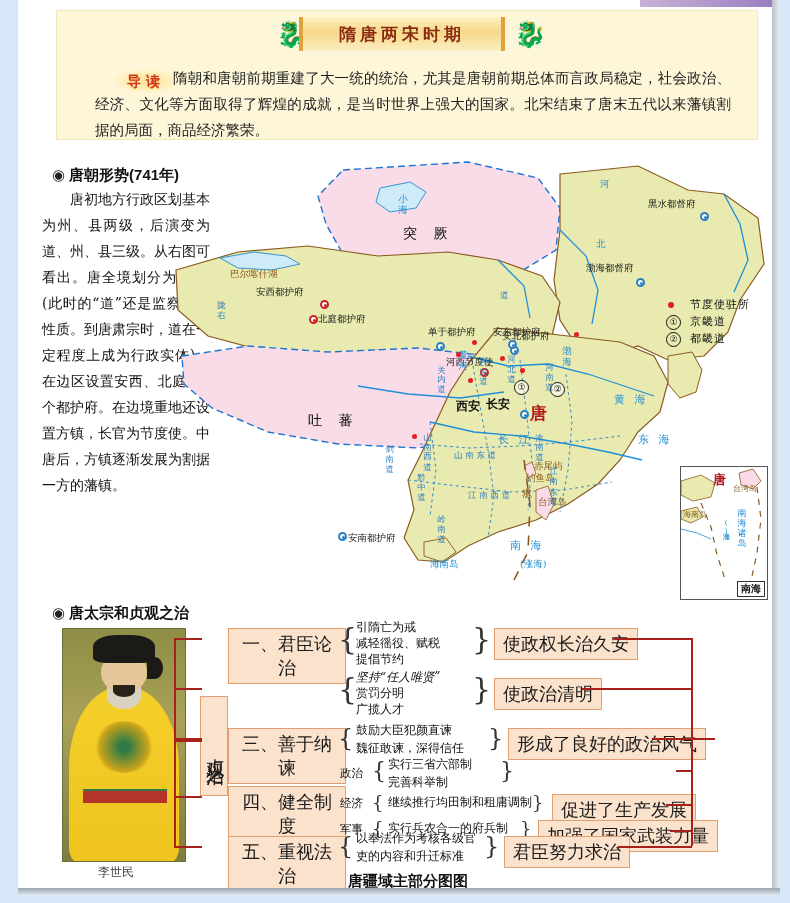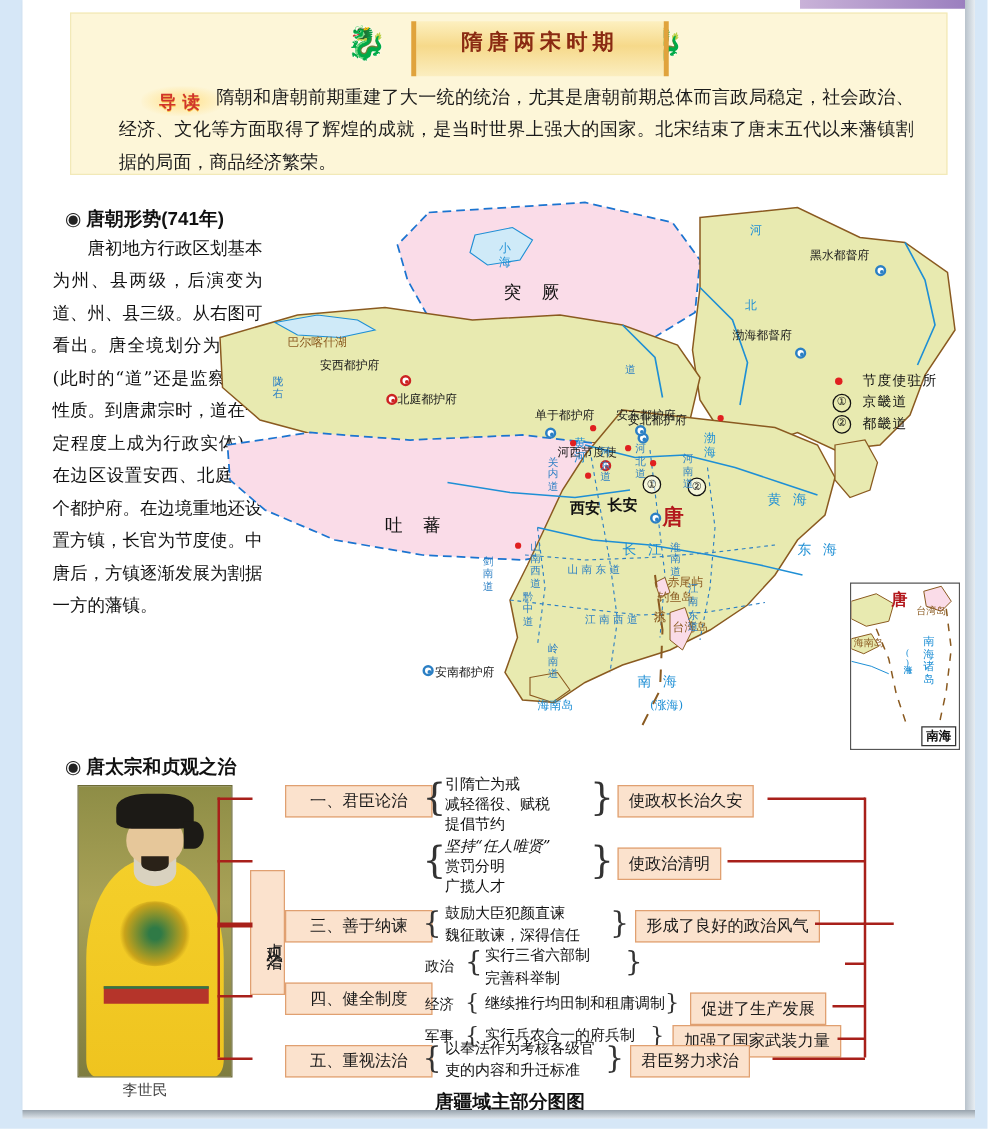--- a/index.html
+++ b/index.html
@@ -14,21 +14,21 @@
         background:linear-gradient(to right,#b9c3cc,#e7edf2);}
   .bottomedge{position:absolute;left:18px;top:888px;width:762px;height:7px;
         background:linear-gradient(to bottom,#98a3ad,#dfe6ec);}
   .topstrip{position:absolute;left:640px;top:0;width:132px;height:7px;
         background:linear-gradient(to right,#c9b2d8,#9b7fbf);}
 
   
   .hdrbox{position:absolute;left:38px;top:10px;width:700px;height:128px;
      background:#fdf6d8;border:1px solid #f2e9b8;}
   .banner{position:absolute;left:210px;top:4px;width:290px;height:38px;}
-  .banner .scroll{position:absolute;left:62px;top:2px;width:198px;height:44px;
+  .banner .scroll{position:absolute;left:32px;top:2px;width:198px;height:34px;
      background:linear-gradient(to bottom,#fdf0c0,#f6d98a 45%,#fbeec0);
      border-left:4px solid #e0a33c;border-right:4px solid #e0a33c;}
   .banner .scroll span{display:block;text-align:center;line-height:34px;
      font-size:17px;font-weight:bold;color:#8a2a12;letter-spacing:4px;
      font-family:"DejaVu Serif","Liberation Serif",serif;}
   .dragon{position:absolute;top:0;width:52px;height:38px;color:#e8b53d;
      font-size:26px;line-height:38px;text-align:center;text-shadow:0 0 2px #fff;}
   .dragon.l{left:0;} .dragon.r{right:0;}
   .daodu{position:absolute;left:56px;top:58px;width:66px;height:24px;
      background:radial-gradient(ellipse at center,#ffe9a8 30%,#fdf6d8 75%);
@@ -108,21 +108,21 @@
   .portrait .dragon2{position:absolute;left:30px;top:92px;width:62px;height:52px;
      border-radius:50%;background:radial-gradient(circle,#2f7a46 12%,#c9a31a 60%,transparent 70%);}
   .portrait .belt{position:absolute;left:20px;top:160px;width:84px;height:12px;
      background:#b5342a;border-top:2px solid #2f7a46;}
   .portrait .beard{position:absolute;left:50px;top:56px;width:22px;height:12px;
      background:#2a2218;border-radius:0 0 50% 50%;}
   .pcap{position:absolute;left:56px;top:244px;font-size:12px;color:#444;
      font-family:"DejaVu Serif","Liberation Serif",serif;}
 
   .box{position:absolute;background:#fbe2cd;border:1px solid #e0a071;
-     color:#1a1a1a;font-size:13px;text-align:center;
+     color:#1a1a1a;font-size:18px;text-align:center;
      font-family:"DejaVu Serif","Liberation Serif",serif;}
   .box.v{writing-mode:vertical-rl;text-orientation:upright;letter-spacing:3px;}
   .box.pad{padding:3px 8px;}
   .plain{position:absolute;font-size:12px;color:#111;white-space:nowrap;
      font-family:"DejaVu Serif","Liberation Serif",serif;}
   .plain.sm{font-size:11.5px;}
   .brace{position:absolute;color:#333;font-size:13px;
      font-family:"DejaVu Serif","Liberation Serif",serif;}
   .ln{position:absolute;background:#a8201a;}
   .ln.h{height:1.5px;} .ln.v{width:1.5px;}

